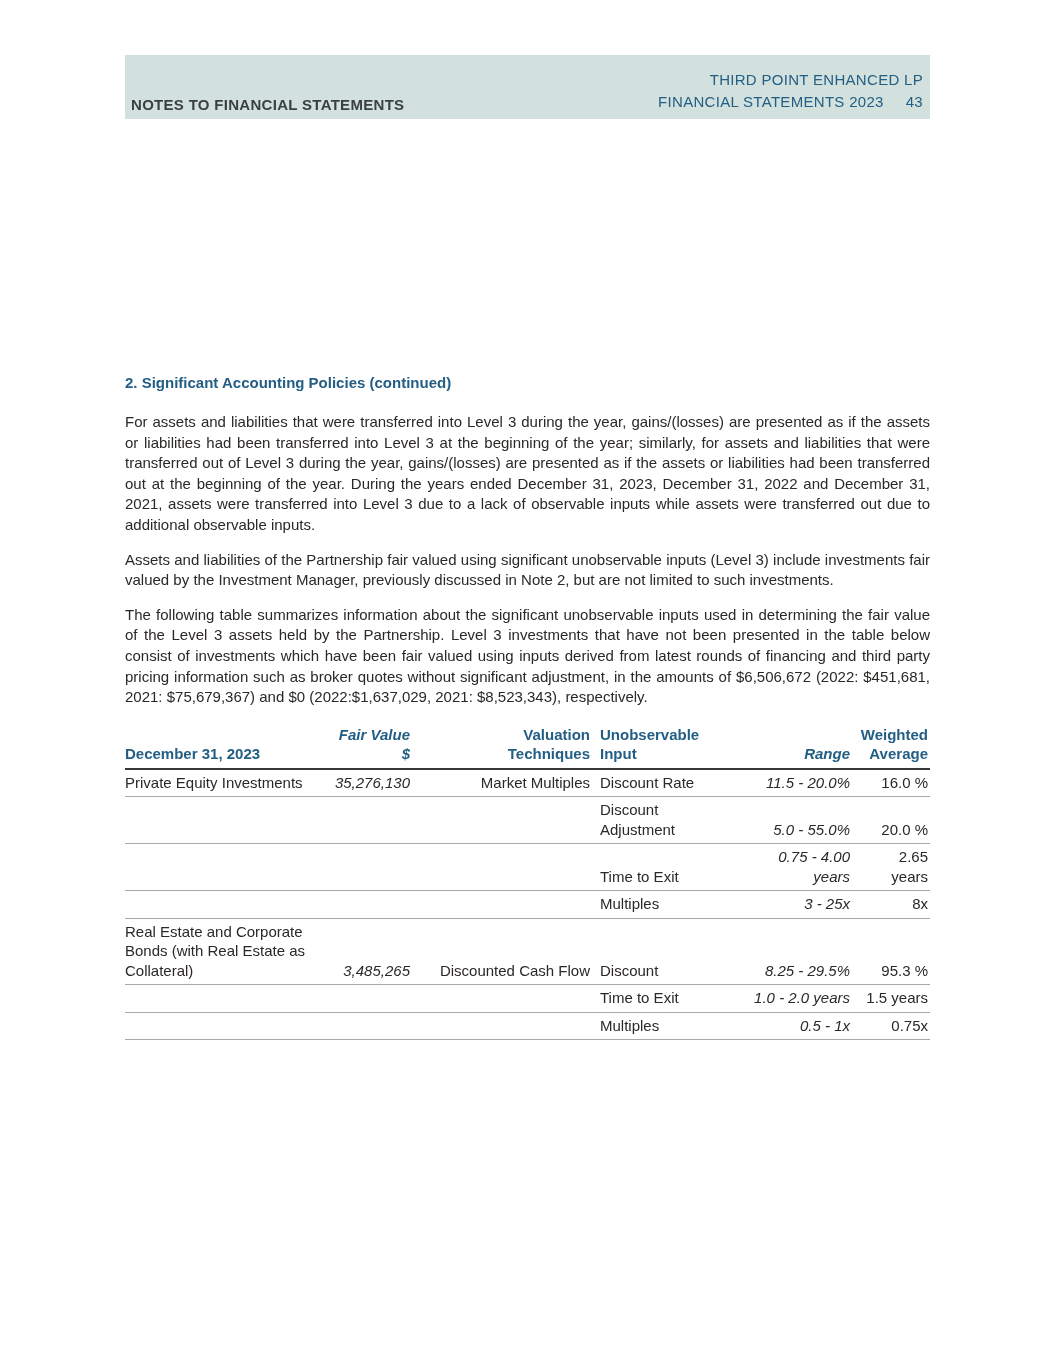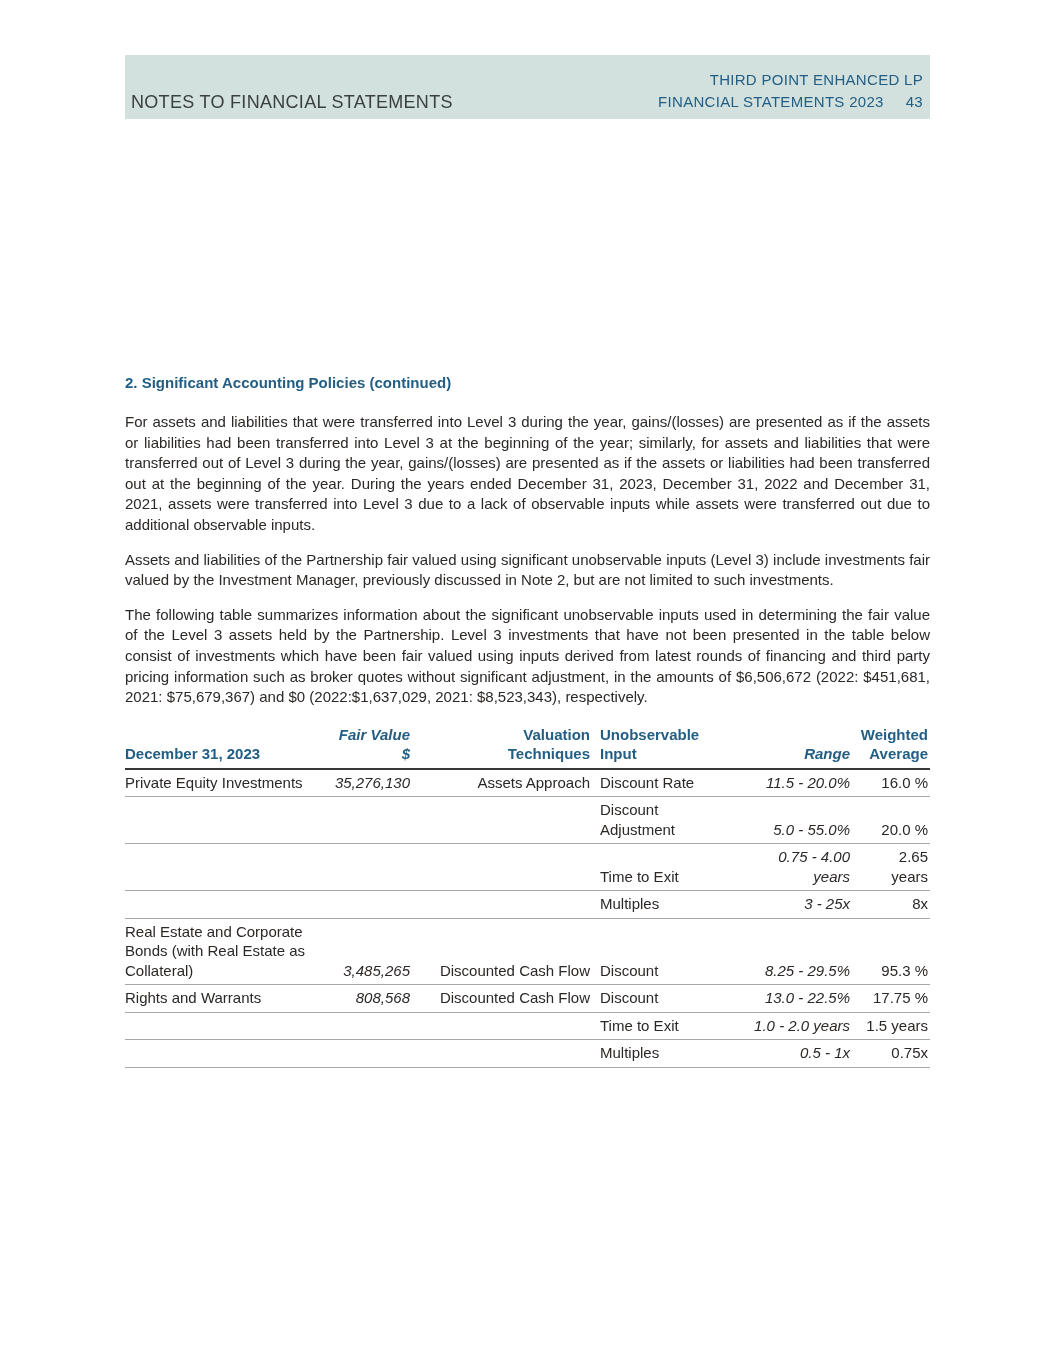--- a/index.html
+++ b/index.html
@@ -25,23 +25,24 @@
     position:absolute;
     left:125px; top:55px;
     width:805px; height:64px;
     background:var(--bar-bg);
     display:flex;
     align-items:flex-end;
     justify-content:space-between;
     padding:0 7px 6px 6px;
   }
   .topbar-left{
-    font-size:18px;
+    font-size:15px;
     letter-spacing:.3px;
     color:#3a3f41;
+    font-weight:bold;
   }
   .topbar-right{
     text-align:right;
     color:var(--accent);
     font-size:15px;
     letter-spacing:.3px;
     line-height:22px;
   }
   .topbar-right .pagenum{
     display:inline-block;
@@ -140,21 +141,21 @@
 Input</th>
           <th class="c5">Range</th>
           <th class="c6">Weighted
 Average</th>
         </tr>
       </thead>
       <tbody>
         <tr>
           <td class="c1">Private Equity Investments</td>
           <td class="c2">35,276,130</td>
-          <td class="c3">Assets Approach</td>
+          <td class="c3">Market Multiples</td>
           <td class="c4">Discount Rate</td>
           <td class="c5">11.5 - 20.0%</td>
           <td class="c6">16.0 %</td>
         </tr>
         <tr>
           <td class="c1"></td>
           <td class="c2"></td>
           <td class="c3"></td>
           <td class="c4">Discount
 Adjustment</td>
@@ -183,28 +184,20 @@
           <td class="c1">Real Estate and Corporate
 Bonds (with Real Estate as
 Collateral)</td>
           <td class="c2">3,485,265</td>
           <td class="c3">Discounted Cash Flow</td>
           <td class="c4">Discount</td>
           <td class="c5">8.25 - 29.5%</td>
           <td class="c6">95.3 %</td>
         </tr>
         <tr>
-          <td class="c1">Rights and Warrants</td>
-          <td class="c2">808,568</td>
-          <td class="c3">Discounted Cash Flow</td>
-          <td class="c4">Discount</td>
-          <td class="c5">13.0 - 22.5%</td>
-          <td class="c6">17.75 %</td>
-        </tr>
-        <tr>
           <td class="c1"></td>
           <td class="c2"></td>
           <td class="c3"></td>
           <td class="c4">Time to Exit</td>
           <td class="c5">1.0 - 2.0  years</td>
           <td class="c6">1.5 years</td>
         </tr>
         <tr>
           <td class="c1"></td>
           <td class="c2"></td>

